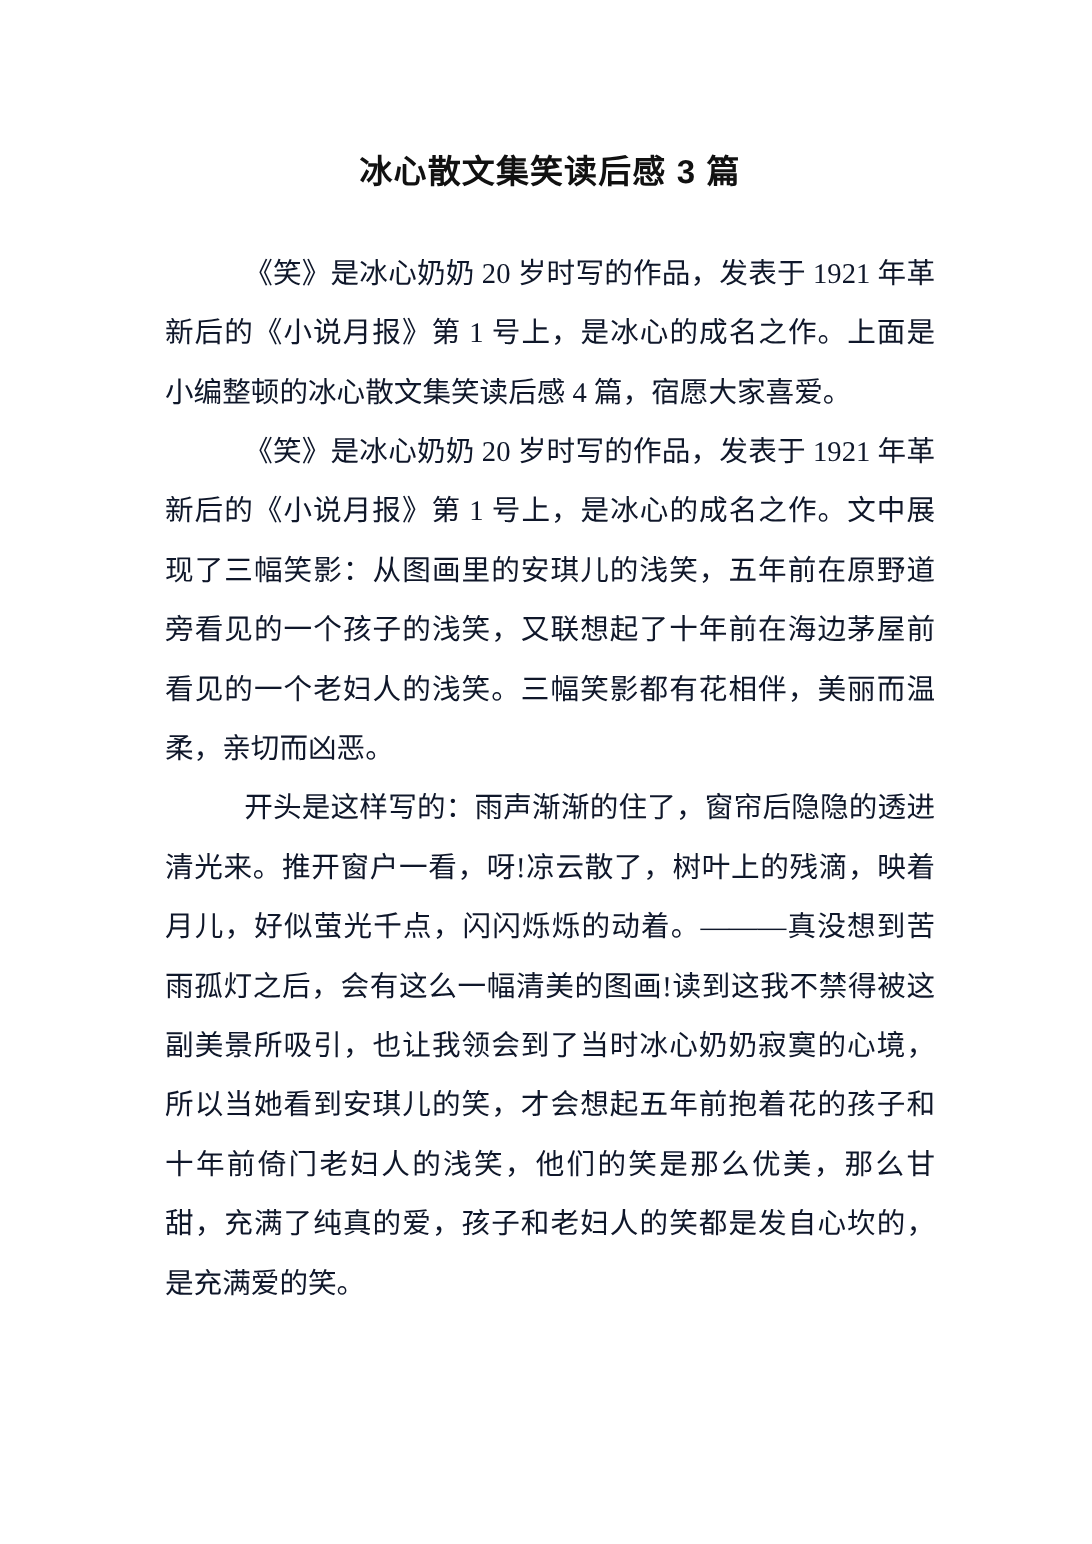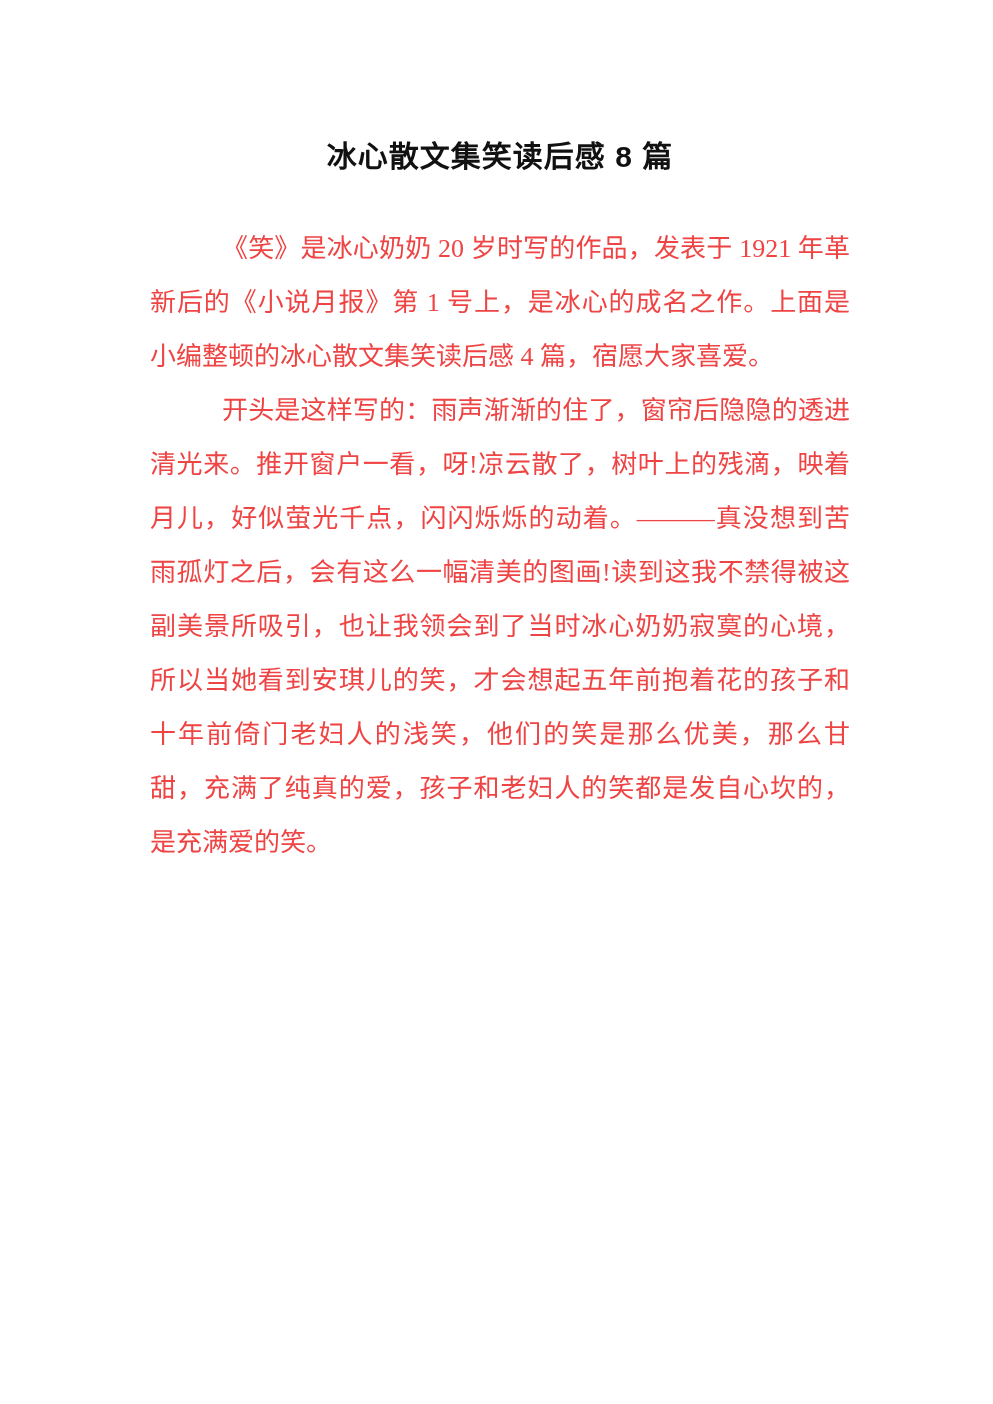--- a/index.html
+++ b/index.html
@@ -33,25 +33,26 @@
   .para {
     font-family: "Liberation Serif", "DejaVu Serif", serif;
     font-size: 26px;
     line-height: 54px;
     margin: 0;
     text-align: justify;
     text-justify: inter-ideograph;
     text-indent: 72px;
     word-break: break-all;
     overflow-wrap: break-word;
-    color: #ef4444;
+    color: #0f172a;
   }
 </style>
 </head>
 <body>
 
 <main class="page">
-  <h1 class="doc-title">冰心散文集笑读后感 8 篇</h1>
+  <h1 class="doc-title">冰心散文集笑读后感 3 篇</h1>
   <section class="doc-body">
       <p class="para">《笑》是冰心奶奶 20 岁时写的作品，发表于 1921 年革新后的《小说月报》第 1 号上，是冰心的成名之作。上面是小编整顿的冰心散文集笑读后感 4 篇，宿愿大家喜爱。</p>
+      <p class="para">《笑》是冰心奶奶 20 岁时写的作品，发表于 1921 年革新后的《小说月报》第 1 号上，是冰心的成名之作。文中展现了三幅笑影：从图画里的安琪儿的浅笑，五年前在原野道旁看见的一个孩子的浅笑，又联想起了十年前在海边茅屋前看见的一个老妇人的浅笑。三幅笑影都有花相伴，美丽而温柔，亲切而凶恶。</p>
       <p class="para">开头是这样写的：雨声渐渐的住了，窗帘后隐隐的透进清光来。推开窗户一看，呀!凉云散了，树叶上的残滴，映着月儿，好似萤光千点，闪闪烁烁的动着。———真没想到苦雨孤灯之后，会有这么一幅清美的图画!读到这我不禁得被这副美景所吸引，也让我领会到了当时冰心奶奶寂寞的心境，所以当她看到安琪儿的笑，才会想起五年前抱着花的孩子和十年前倚门老妇人的浅笑，他们的笑是那么优美，那么甘甜，充满了纯真的爱，孩子和老妇人的笑都是发自心坎的，是充满爱的笑。</p>
     </section>
 </main>
 
 </body></html>

